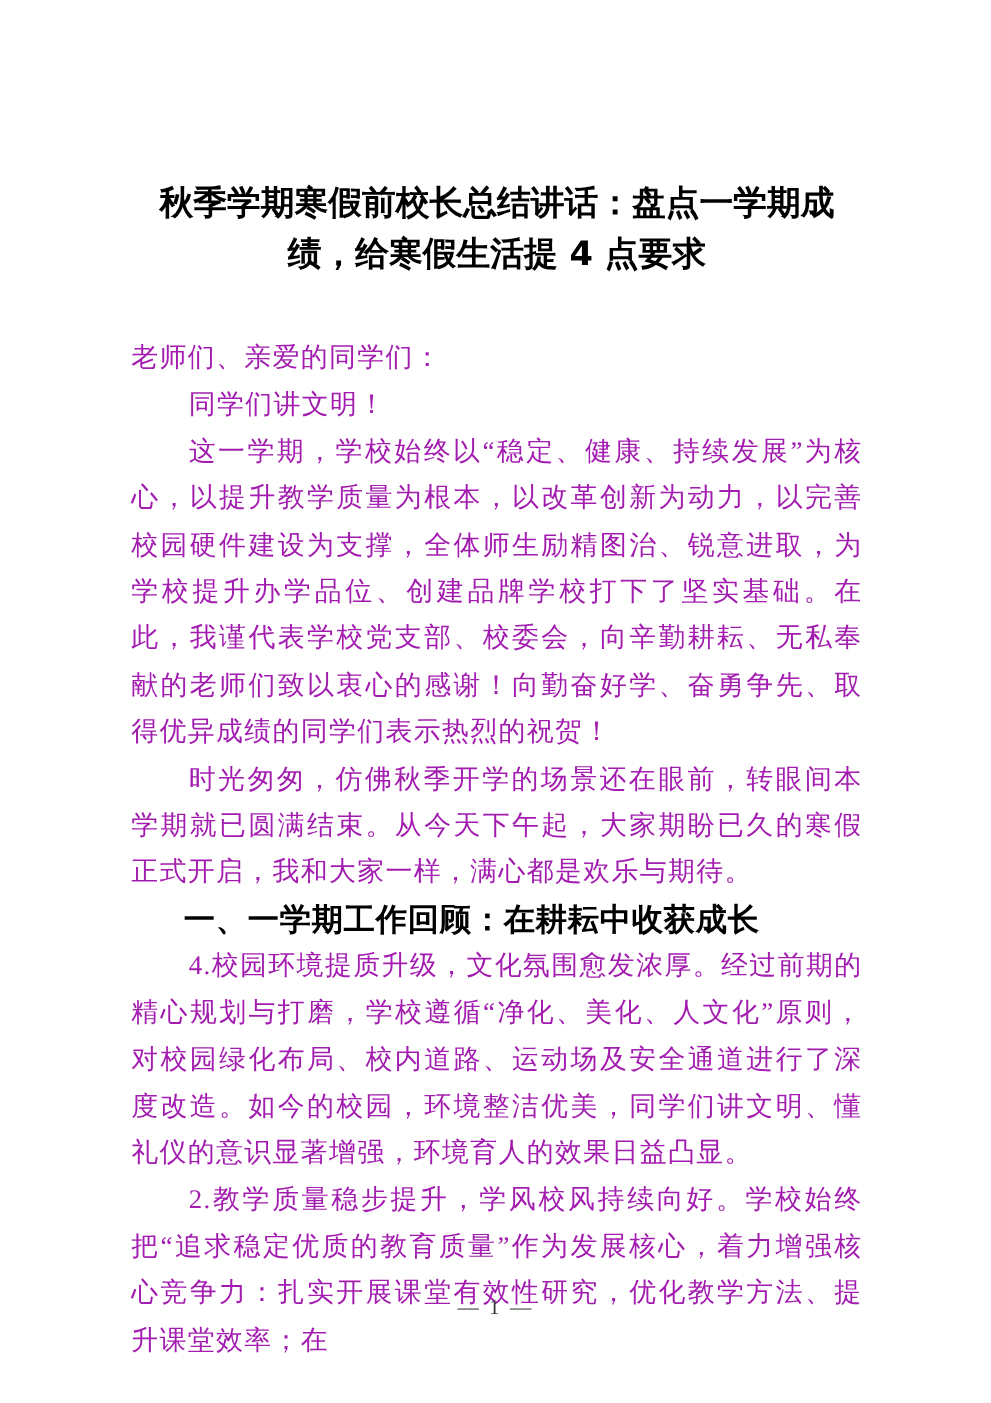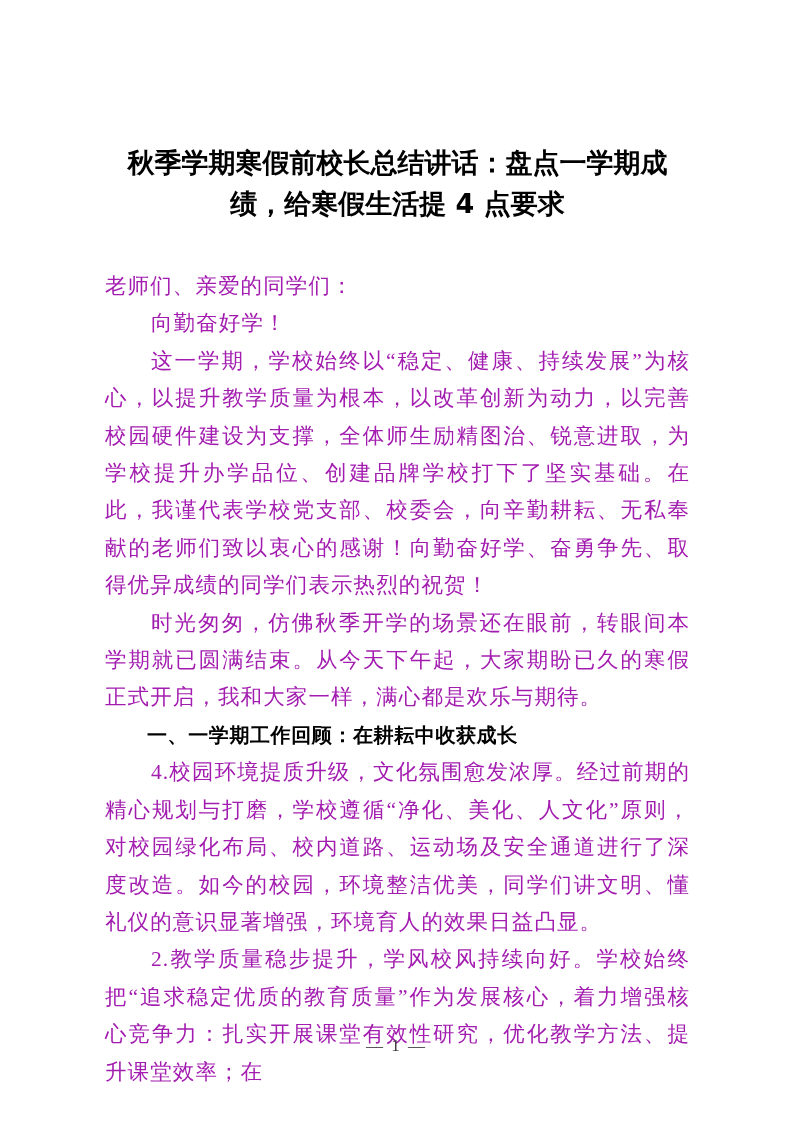--- a/index.html
+++ b/index.html
@@ -48,21 +48,21 @@
     word-break: break-all;
   }
 
   .para.indent {
     text-indent: 46px;
   }
 
   .section-heading {
     font-family: "DejaVu Sans", "Liberation Sans", sans-serif;
     font-weight: bold;
-    font-size: 20px;
+    font-size: 25px;
     line-height: 37.4px;
     color: #000000;
     margin: 0;
     text-indent: 42px;
     letter-spacing: 0.6px;
   }
 
   .footer {
     position: absolute;
     left: 0;
@@ -78,21 +78,21 @@
 </head>
 <body>
 
 <div class="page">
 
   <div class="content">
     <h1 class="doc-title">秋季学期寒假前校长总结讲话：盘点一学期成绩，给寒假生活提 4 点要求</h1>
 
     <p class="para">老师们、亲爱的同学们：</p>
 
-    <p class="para indent">向勤奋好学！</p>
+    <p class="para indent">同学们讲文明！</p>
 
     <p class="para indent">这一学期，学校始终以“稳定、健康、持续发展”为核心，以提升教学质量为根本，以改革创新为动力，以完善校园硬件建设为支撑，全体师生励精图治、锐意进取，为学校提升办学品位、创建品牌学校打下了坚实基础。在此，我谨代表学校党支部、校委会，向辛勤耕耘、无私奉献的老师们致以衷心的感谢！向勤奋好学、奋勇争先、取得优异成绩的同学们表示热烈的祝贺！</p>
 
     <p class="para indent">时光匆匆，仿佛秋季开学的场景还在眼前，转眼间本学期就已圆满结束。从今天下午起，大家期盼已久的寒假正式开启，我和大家一样，满心都是欢乐与期待。</p>
 
     <p class="section-heading">一、一学期工作回顾：在耕耘中收获成长</p>
 
     <p class="para indent">4.校园环境提质升级，文化氛围愈发浓厚。经过前期的精心规划与打磨，学校遵循“净化、美化、人文化”原则，对校园绿化布局、校内道路、运动场及安全通道进行了深度改造。如今的校园，环境整洁优美，同学们讲文明、懂礼仪的意识显著增强，环境育人的效果日益凸显。</p>
 
     <p class="para indent">2.教学质量稳步提升，学风校风持续向好。学校始终把“追求稳定优质的教育质量”作为发展核心，着力增强核心竞争力：扎实开展课堂有效性研究，优化教学方法、提升课堂效率；在</p>

